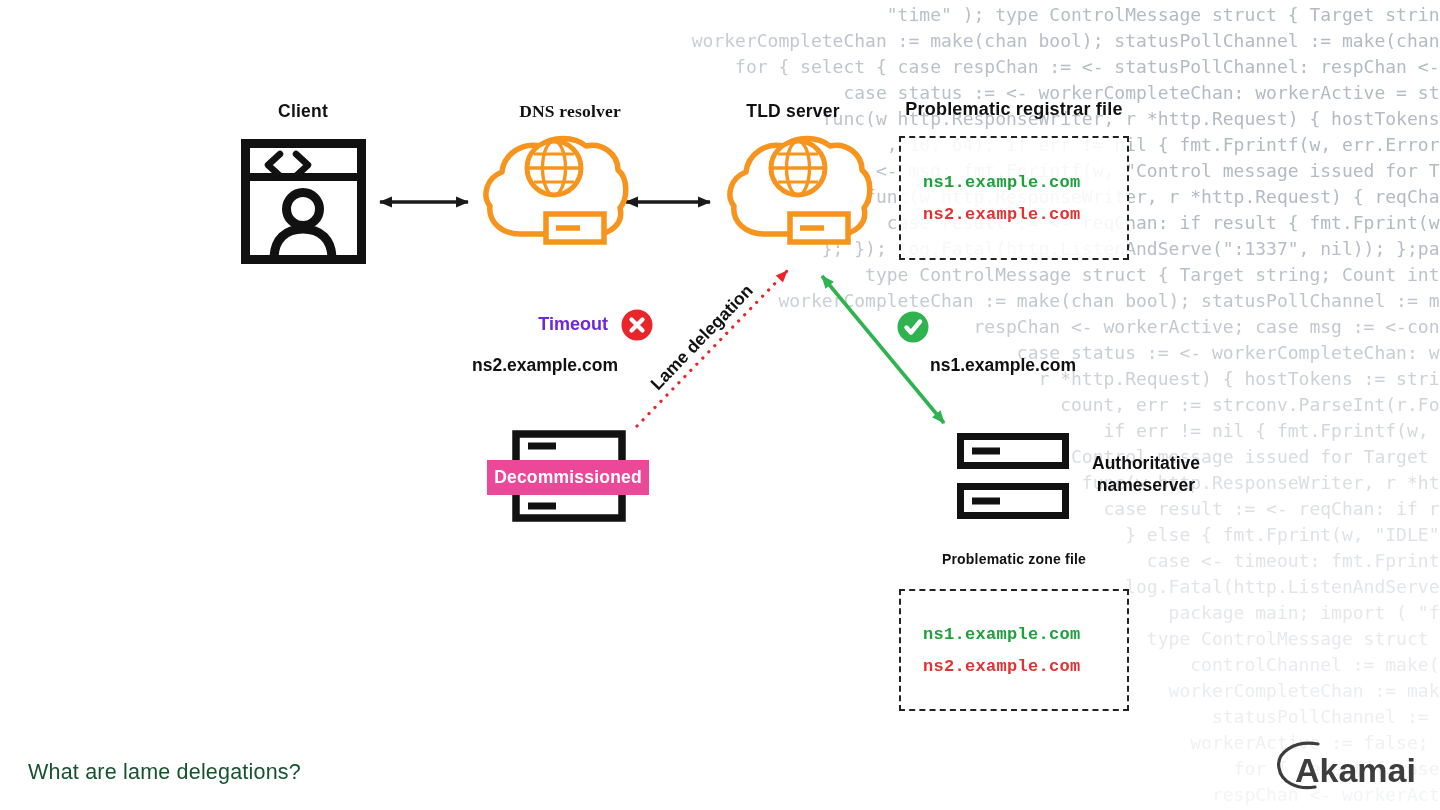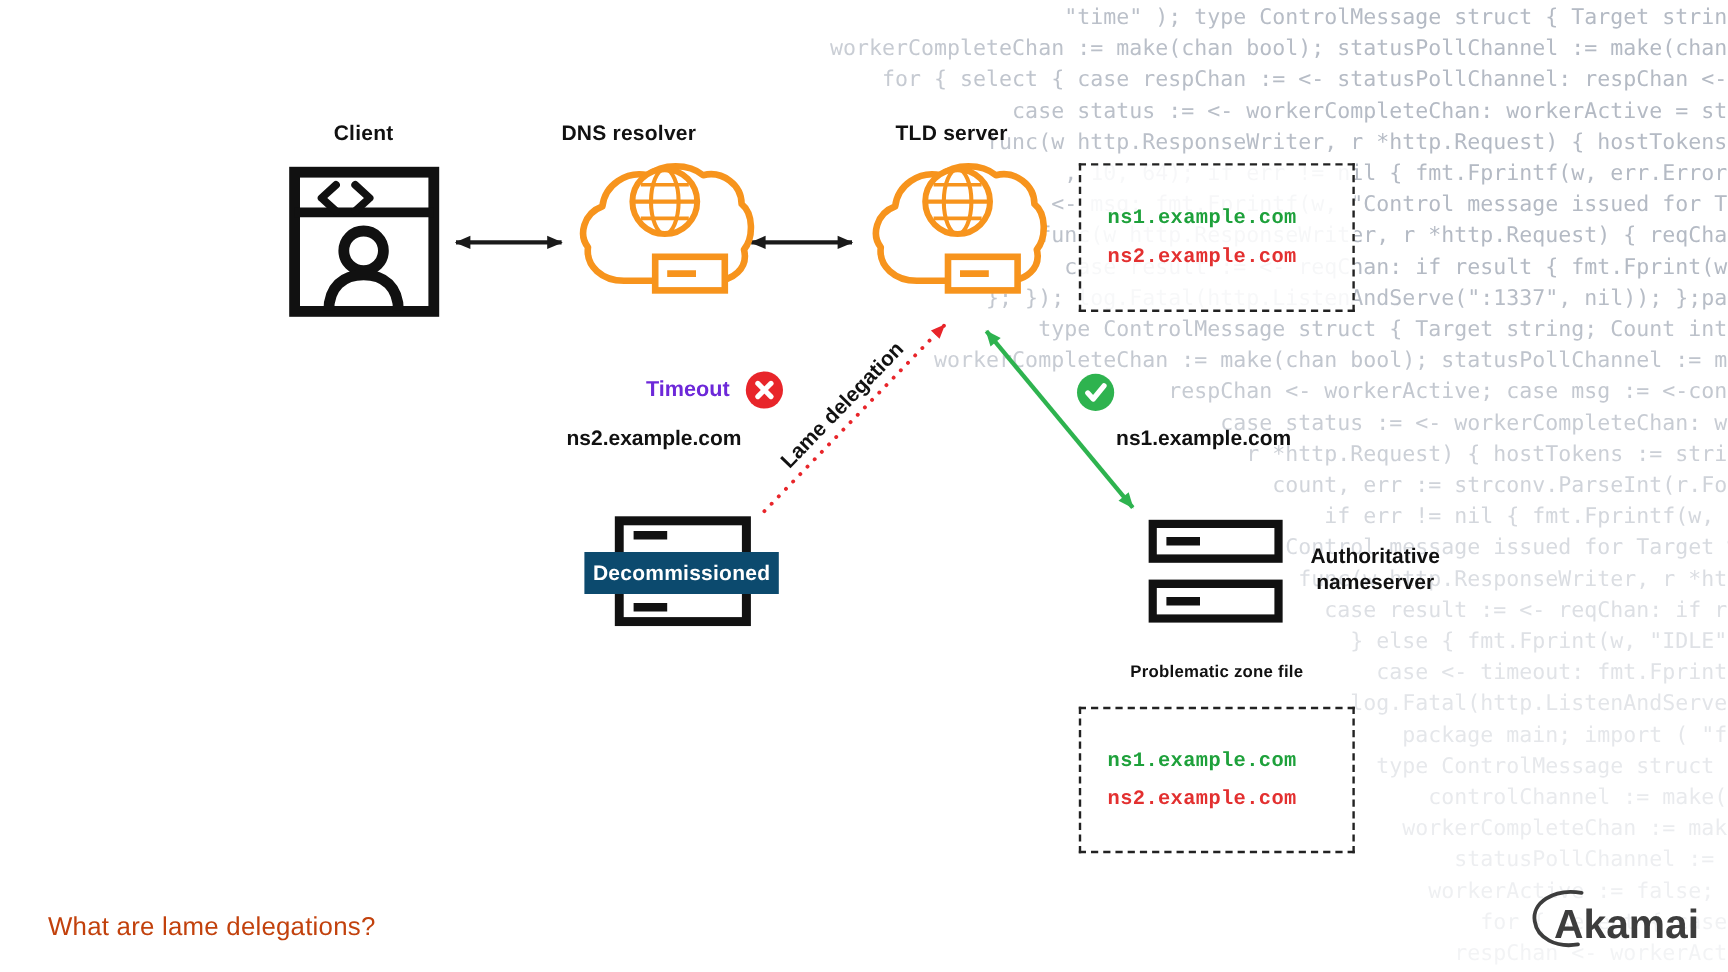--- a/index.html
+++ b/index.html
@@ -13,21 +13,21 @@
   .code-fade{position:absolute;inset:0;z-index:1;pointer-events:none;
     background:
       linear-gradient(to right,#fff 0%,#fff 10%,rgba(255,255,255,.78) 25%,rgba(255,255,255,.38) 42%,rgba(255,255,255,.1) 62%,rgba(255,255,255,0) 82%),
       linear-gradient(to bottom,rgba(255,255,255,0) 0%,rgba(255,255,255,0) 28%,rgba(255,255,255,.5) 58%,rgba(255,255,255,.85) 100%);}
 
   .layer{position:absolute;inset:0;z-index:2;}
   .abs{position:absolute;}
 
   .label{position:absolute;font-weight:700;font-size:17.5px;color:#111;text-align:center;letter-spacing:.2px;}
   #lbl-client{left:223px;top:101px;width:160px;}
-  #lbl-resolver{left:444px;top:101px;width:160px;}
+  #lbl-resolver{left:490px;top:101px;width:160px;font-family:Liberation Serif, serif;}
   #lbl-tld{left:713px;top:101px;width:160px;text-align:center;}
   #ttl-registrar{left:879px;top:99px;width:270px;font-size:18px;}
   #ttl-zone{left:879px;top:551px;width:270px;font-size:14px;}
 
   .dashedbox{position:absolute;width:230px;border:2.4px dashed #222;
     background:rgba(255,255,255,.88);display:flex;flex-direction:column;
     justify-content:center;gap:13px;padding-left:22px;box-sizing:border-box;}
   #box-registrar{left:899px;top:136px;height:124px;}
   #box-zone{left:899px;top:589px;height:122px;}
   .mono{font-family:"Liberation Mono",monospace;font-weight:700;font-size:17px;letter-spacing:.3px;}
@@ -35,27 +35,27 @@
   .ns-red{color:#e33030;}
 
   #timeout{position:absolute;left:478px;top:314px;width:130px;text-align:right;
     color:#6d28d9;font-weight:700;font-size:18px;}
   #ns2{position:absolute;left:455px;top:355px;width:180px;text-align:center;font-weight:700;font-size:17.5px;color:#111;}
   #ns1{position:absolute;left:913px;top:355px;width:180px;text-align:center;font-weight:700;font-size:17.5px;color:#111;}
   #lame{position:absolute;left:618px;top:327px;width:168px;text-align:center;
     font-weight:700;font-size:17.5px;color:#111;transform:rotate(-46deg);}
 
   #banner-decom{position:absolute;left:487px;top:460px;width:162px;height:35px;
-    background:#0c4a6e;color:#fff;font-weight:700;font-size:17.5px;
+    background:#ec4899;color:#fff;font-weight:700;font-size:17.5px;
     display:flex;align-items:center;justify-content:center;letter-spacing:.2px;}
   #lbl-auth{position:absolute;left:1076px;top:452px;width:140px;text-align:center;
     font-weight:700;font-size:17.5px;line-height:22px;color:#111;}
 
-  #question{position:absolute;left:28px;top:760px;font-size:21.5px;color:#c2410c;
-    font-weight:500;letter-spacing:.2px;margin-left:12px;}
+  #question{position:absolute;left:28px;top:760px;font-size:21.5px;color:#14532d;
+    font-weight:500;letter-spacing:.2px;}
 
   #icon-client{left:240px;top:138px;}
   #cloud-resolver{left:478px;top:134px;}
   #cloud-tld{left:722px;top:134px;}
   #icon-decom{left:512px;top:430px;}
   #icon-auth{left:957px;top:433px;}
   #logo{left:1268px;top:735px;}
   #arrow-layer{left:0;top:0;}
 </style>
 </head>
@@ -123,20 +123,21 @@
       </g>
       <g transform="translate(913,327)">
         <circle r="15.5" fill="#2eb34f"></circle>
         <path d="M-6.5 0.5 L-2 5.5 L7 -5.5" fill="none" stroke="#fff" stroke-width="4.4" stroke-linecap="round" stroke-linejoin="round"></path>
       </g>
     </svg>
 
     <div class="label" id="lbl-client">Client</div>
     <div class="label" id="lbl-resolver">DNS resolver</div>
     <div class="label" id="lbl-tld">TLD server</div>
+    <div class="label" id="ttl-registrar">Problematic registrar file</div>
 
     <svg id="icon-client" class="abs" width="127" height="127" viewBox="0 0 127 127">
       <rect x="5.5" y="5.5" width="116" height="116" fill="#fff" stroke="#111" stroke-width="9"></rect>
       <line x1="5.5" y1="39" x2="121.5" y2="39" stroke="#111" stroke-width="8"></line>
       <polyline points="40,16 28,27 40,38" fill="none" stroke="#111" stroke-width="6.5" stroke-linecap="round" stroke-linejoin="round"></polyline>
       <polyline points="56,16 68,27 56,38" fill="none" stroke="#111" stroke-width="6.5" stroke-linecap="round" stroke-linejoin="round"></polyline>
       <circle cx="63" cy="71" r="16.5" fill="none" stroke="#111" stroke-width="9"></circle>
       <path d="M34 121 C34 101 46 91 63 91 C80 91 92 101 92 121" fill="none" stroke="#111" stroke-width="9"></path>
     </svg>
 

